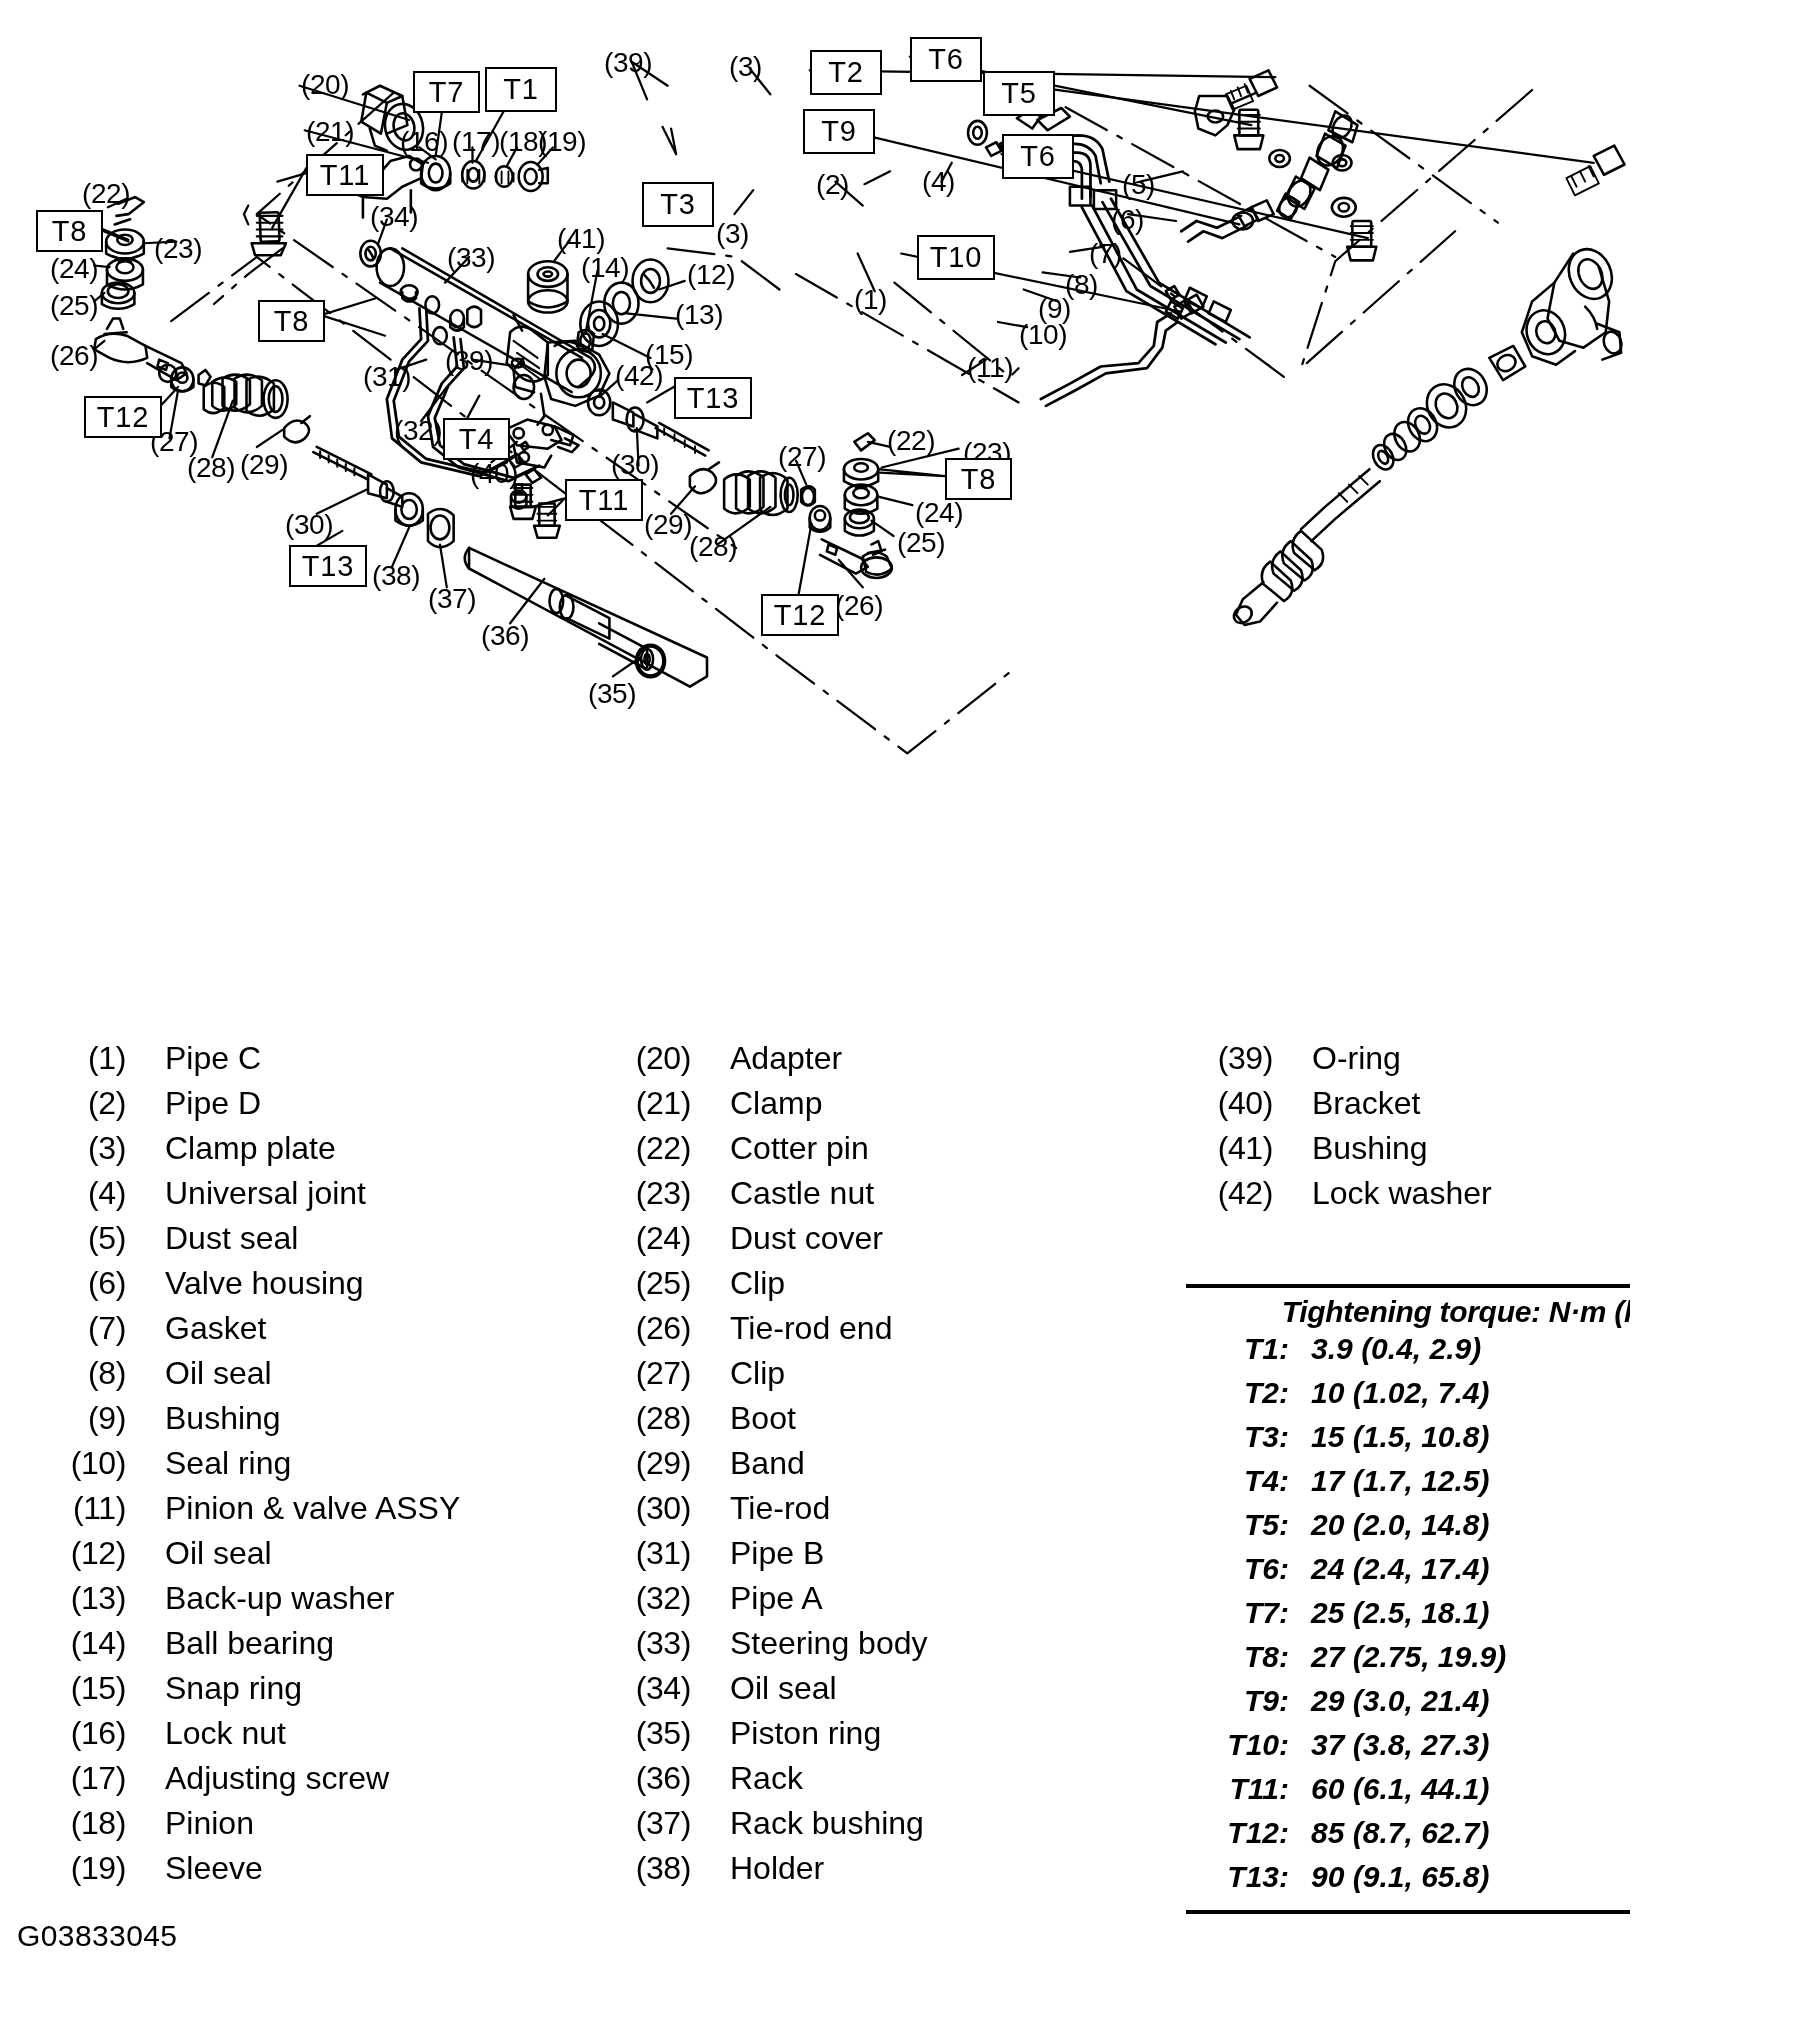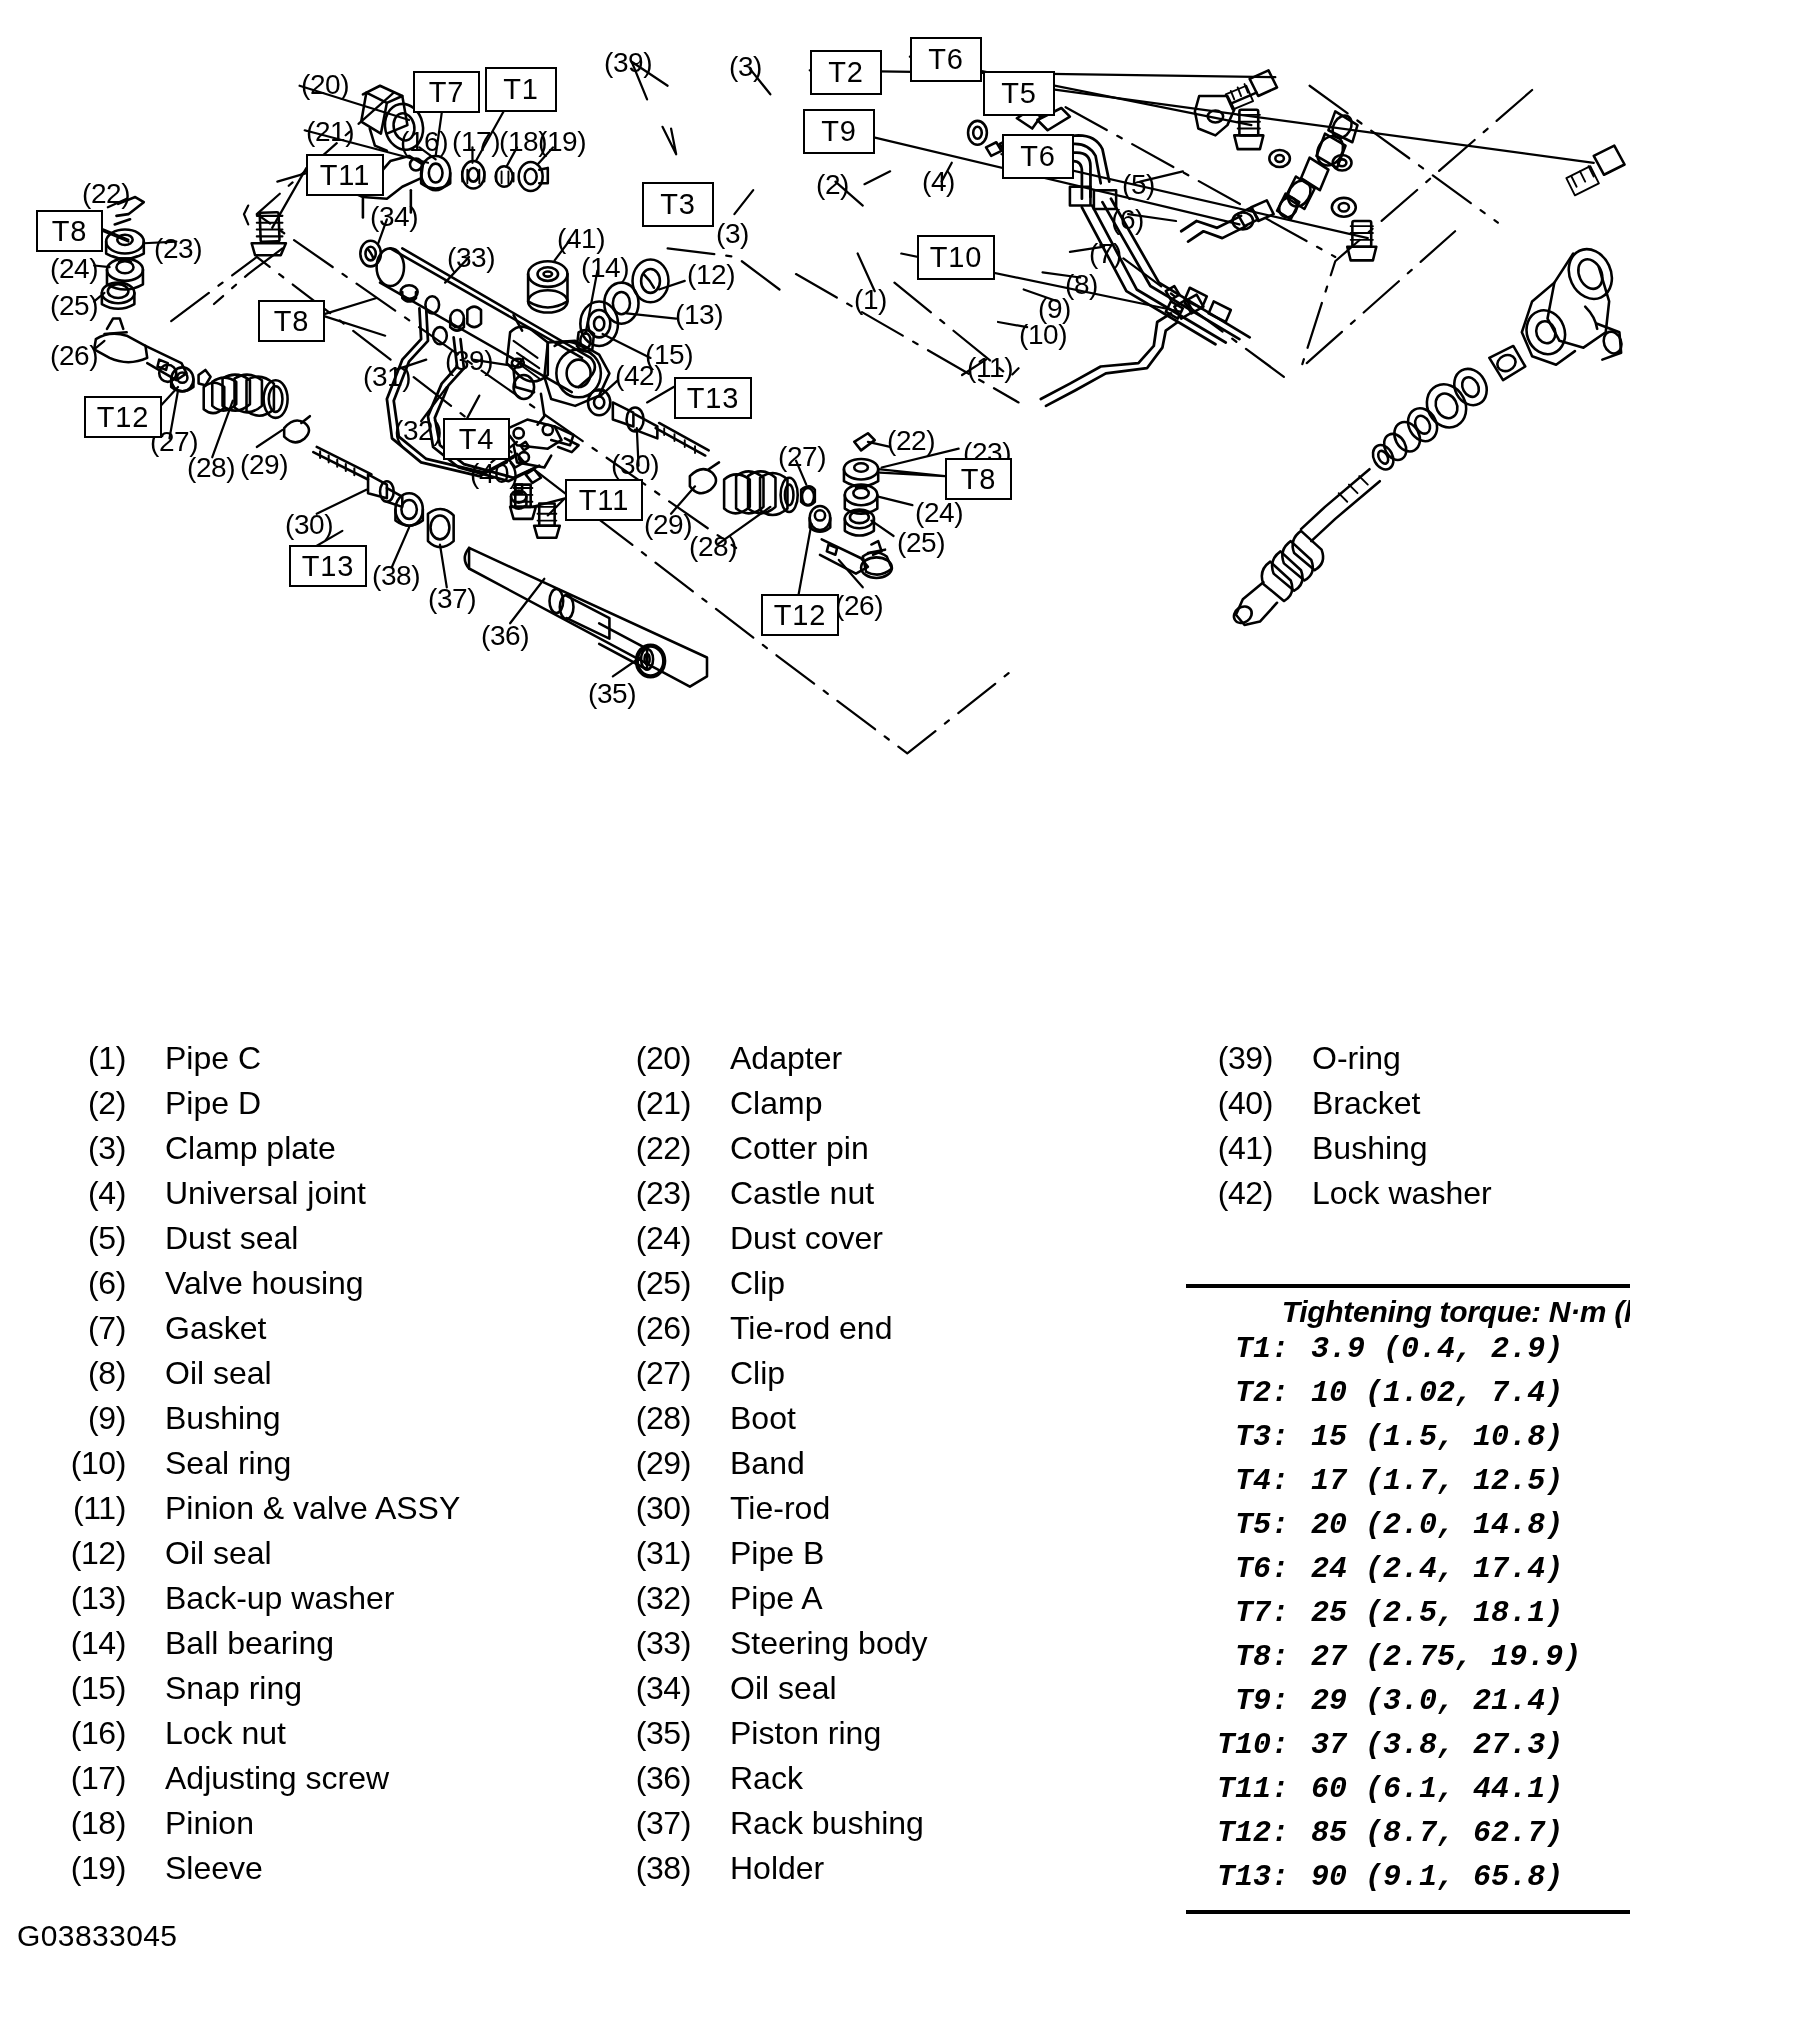--- a/index.html
+++ b/index.html
@@ -115,21 +115,21 @@
     font-size: 30px;
     padding: 6.8px 0 3.4px 1.7px;
     white-space: nowrap;
     letter-spacing: -0.3px;
     text-align: right;
   }
   .tq-row {
     display: flex;
     align-items: baseline;
     height: 44px;
-    font-family: Liberation Mono, monospace;
+    font-family: Liberation Sans, sans-serif;
     font-style: italic;
     font-weight: bold;
     font-size: 30px;
   }
   .tq-key {
     width: 103px;
     text-align: right;
     padding-right: 5.1px;
   }
   .tq-val {

